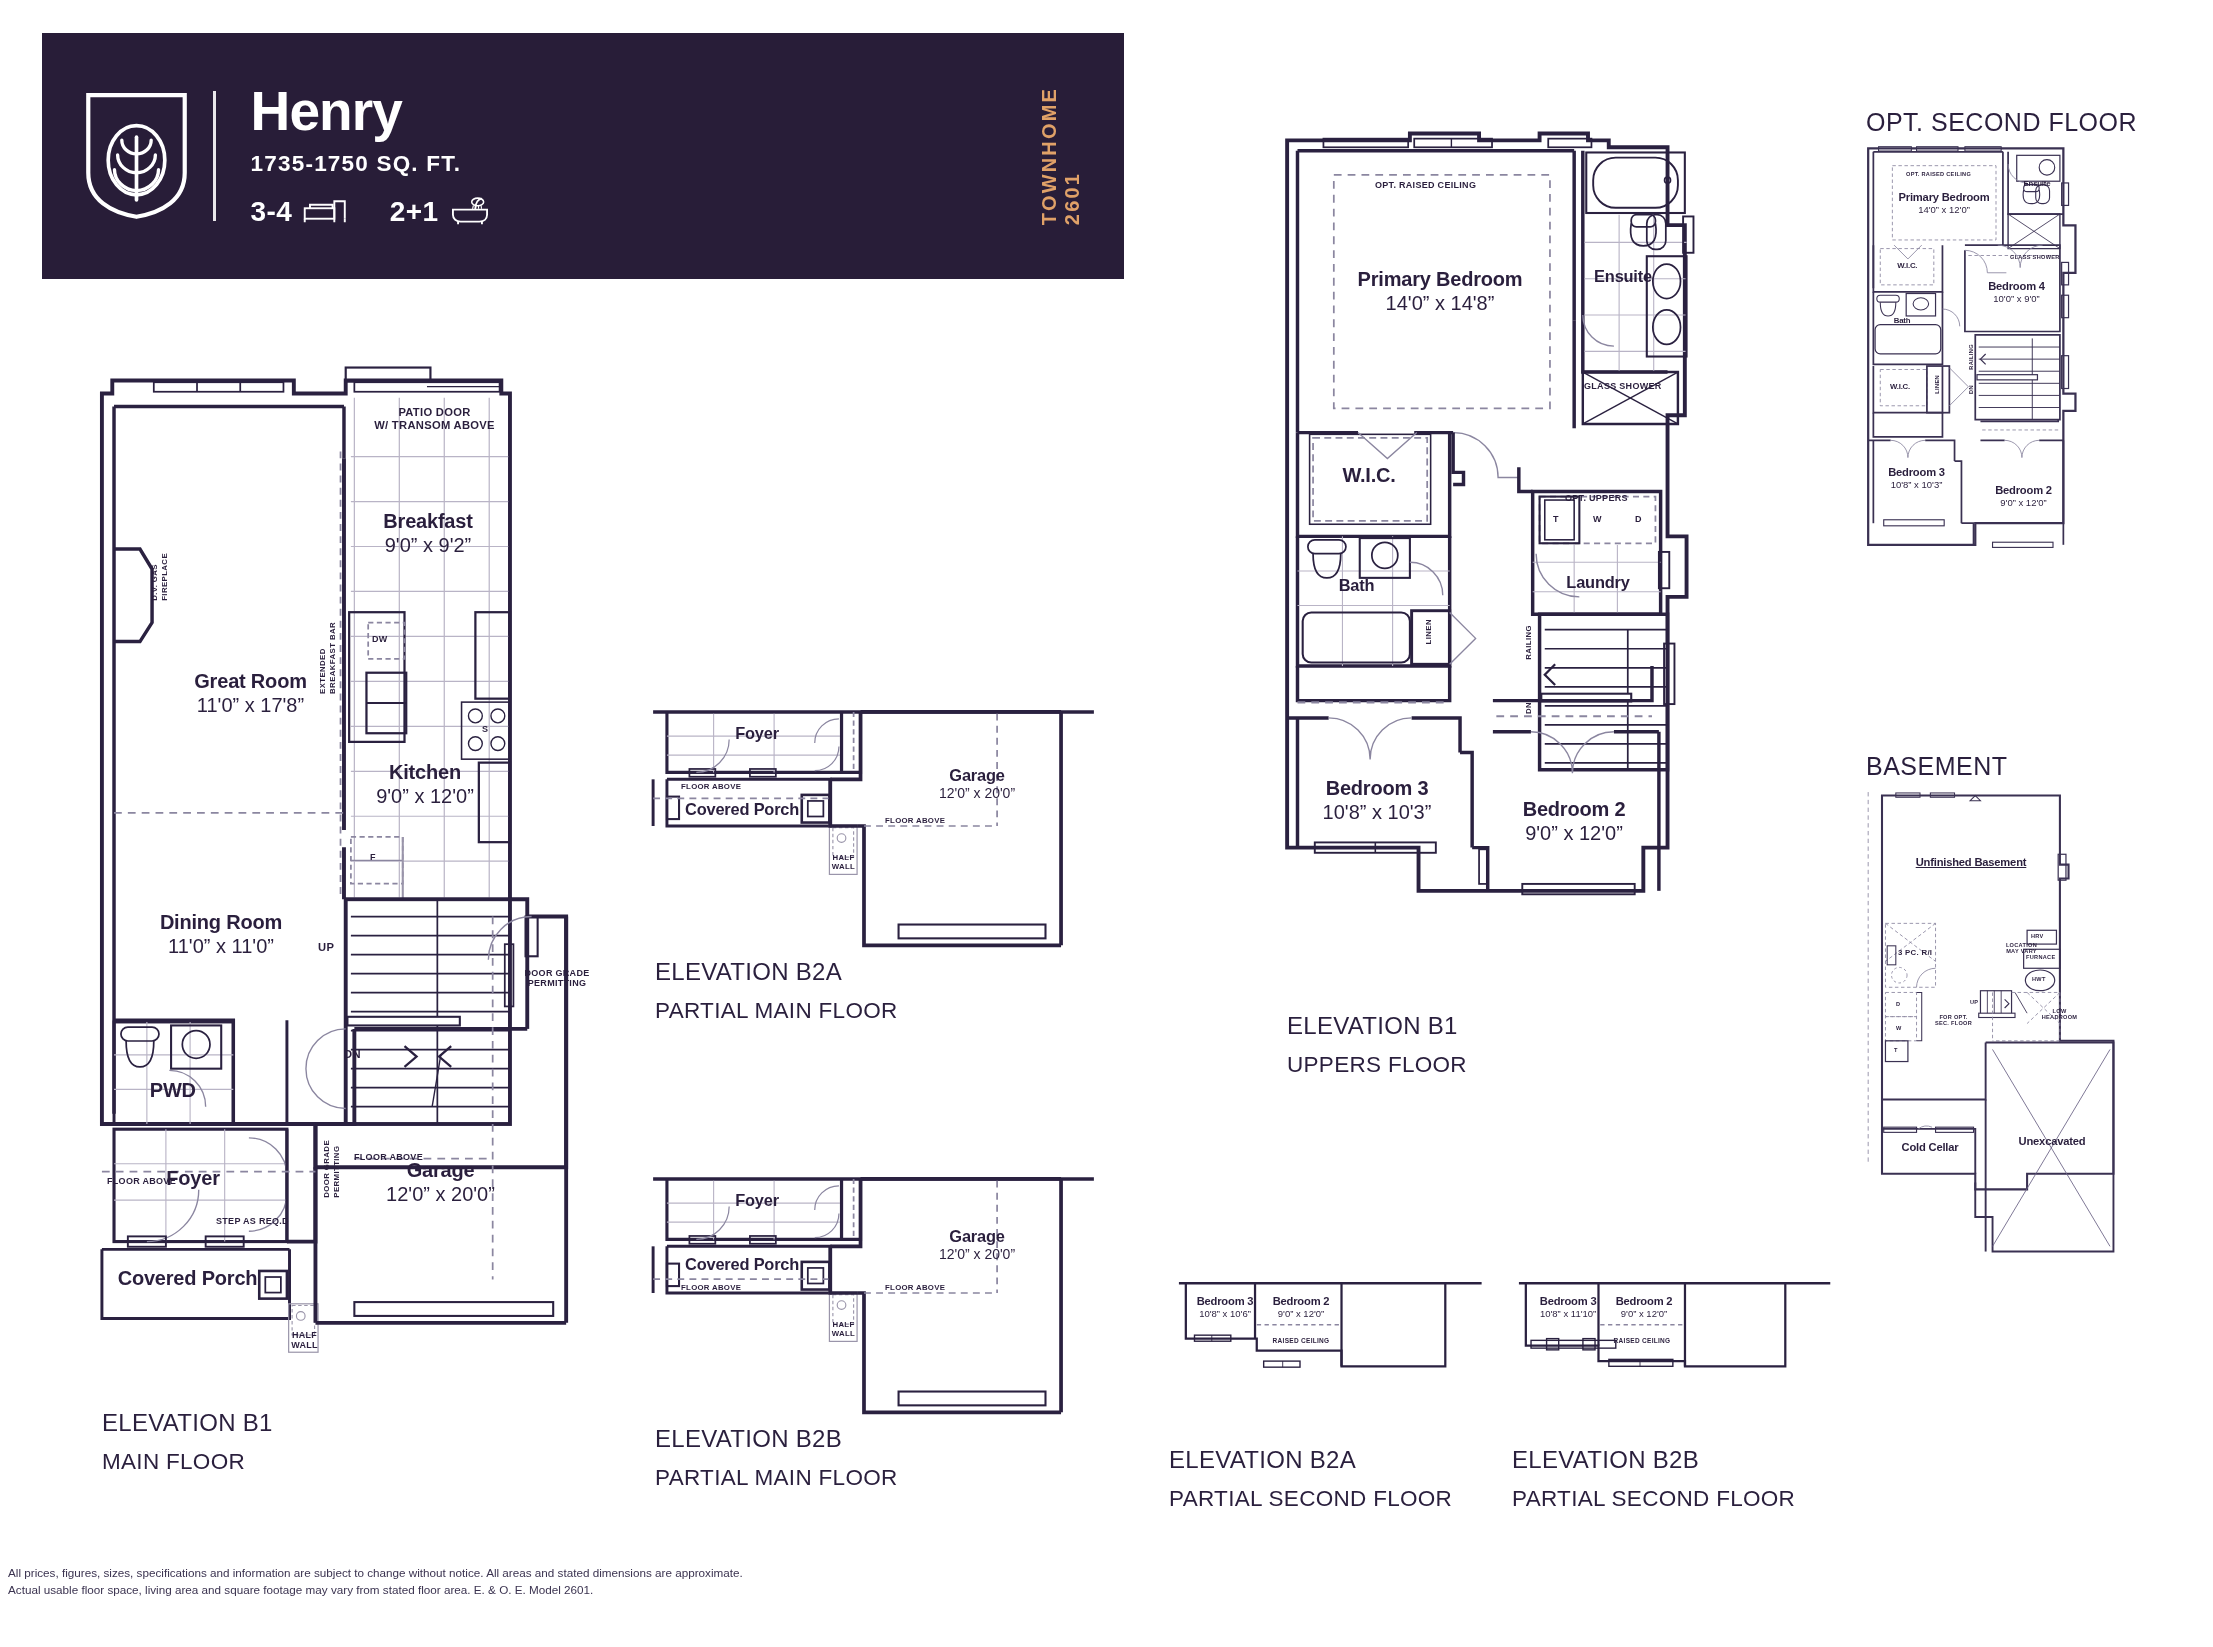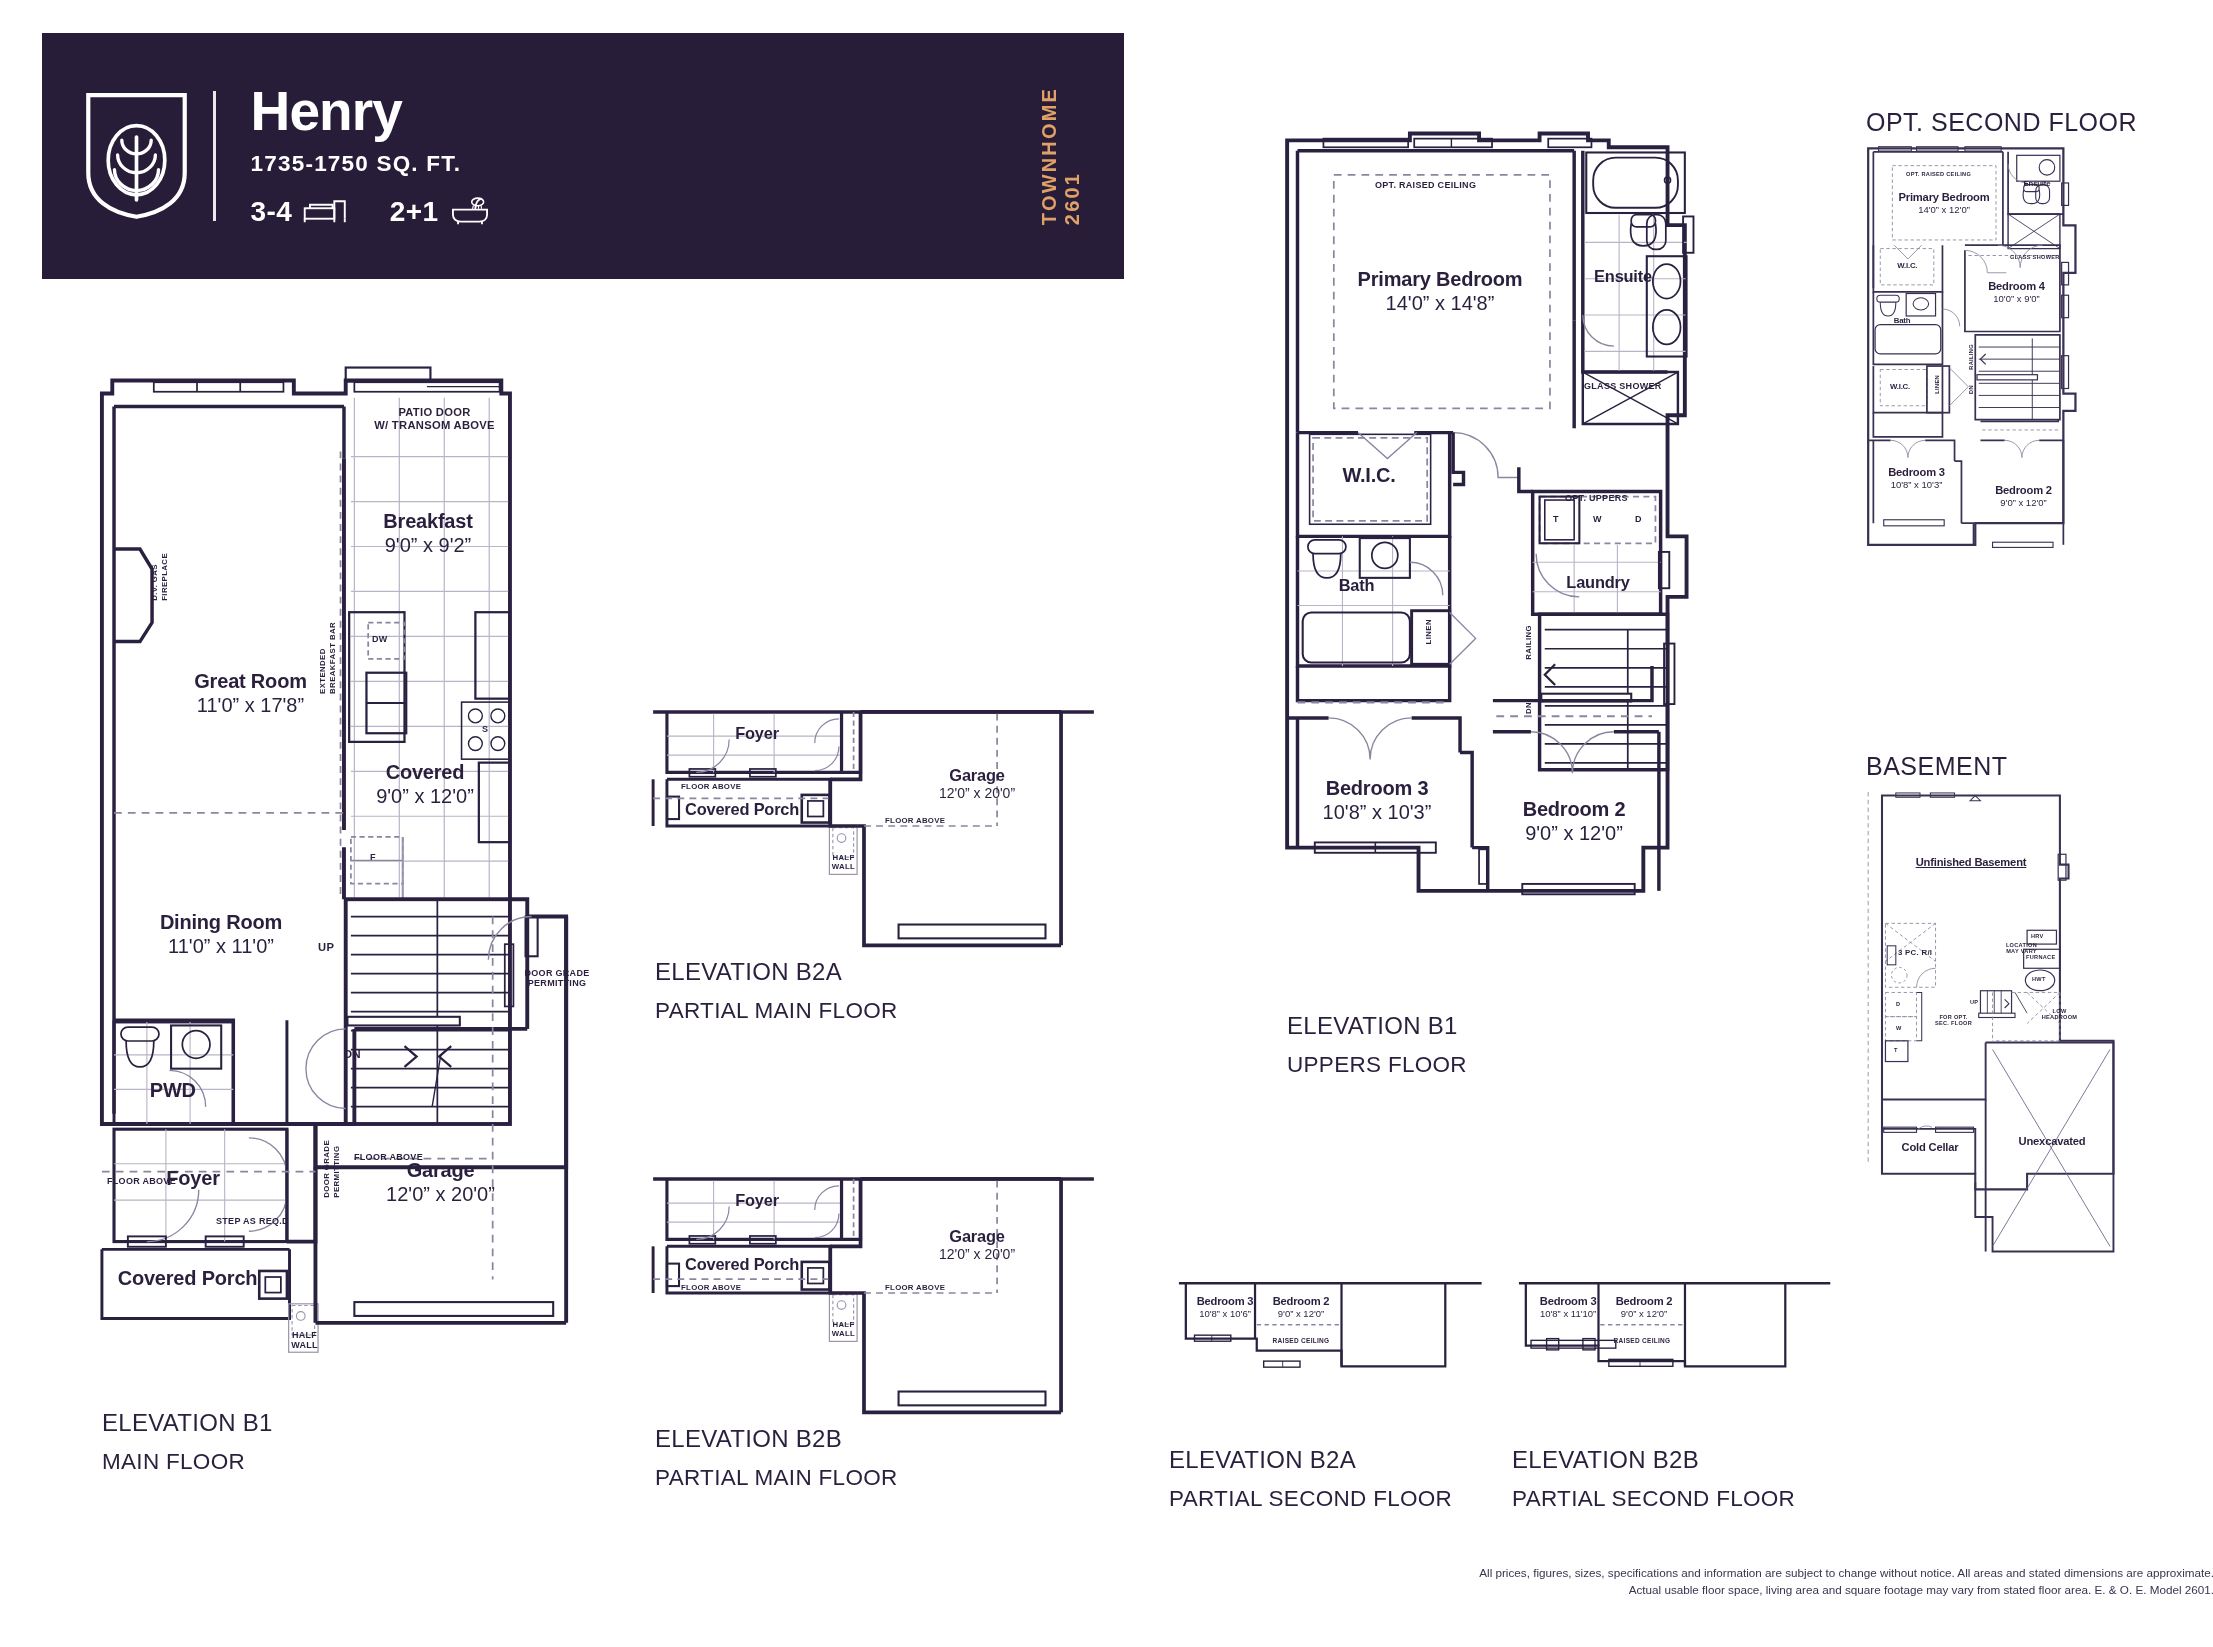--- a/index.html
+++ b/index.html
@@ -55,21 +55,21 @@
   .vtag{ position:absolute; writing-mode:vertical-rl; transform:rotate(180deg);
          font-size:10.4px; font-weight:700; letter-spacing:0.4px; white-space:nowrap; }
   .vtag.t9{ font-size:7.8px; }
   .vtag.t7{ font-size:5.6px; }
 
   .caption{ position:absolute; }
   .caption .c1{ font-size:24px; font-weight:400; letter-spacing:0.3px; }
   .caption .c2{ font-size:22.5px; font-weight:400; letter-spacing:0.3px; margin-top:12px; }
   .sec-title{ position:absolute; font-size:25px; font-weight:400; letter-spacing:0.5px; }
 
-  .disclaimer{ position:absolute; text-align:right; font-size:11.7px; line-height:1.45; color:#3b3350; width:100%;}
+  .disclaimer{ position:absolute; text-align:left; font-size:11.7px; line-height:1.45; color:#3b3350; width:100%;padding-left:8px;}
 
   svg.overlay{ position:absolute; left:0; top:0; overflow:visible; pointer-events:none; }
 </style>
 </head>
 <body>
 
 <div class="header-band">
   <div class="shield-wrap">
     <svg viewBox="0 0 100 124">
       <path d="M4 4 H96 V78 C96 104 74 116 50 120 C26 116 4 104 4 78 Z" fill="none" stroke="#ffffff" stroke-width="4"></path>
@@ -259,21 +259,21 @@
 
   <div class="rm" style="left:69px; top:307px; width:173px;">
     <div class="n">Great Room</div>
     <div class="d">11'0” x 17'8”</div>
   </div>
   <div class="rm" style="left:251px; top:147px; width:164px;">
     <div class="n">Breakfast</div>
     <div class="d">9'0” x 9'2”</div>
   </div>
   <div class="rm" style="left:252px; top:398px; width:156px;">
-    <div class="n">Covered</div>
+    <div class="n">Kitchen</div>
     <div class="d">9'0” x 12'0”</div>
   </div>
   <div class="rm" style="left:31px; top:533px; width:190px;margin-top:15px;">
     <div class="n">Dining Room</div>
     <div class="d">11'0” x 11'0”</div>
   </div>
   <div class="rm" style="left:17.3px; top:716px; width:121px;">
     <div class="n">PWD</div>
   </div>
   <div class="rm" style="left:33px; top:804px; width:130px;">

